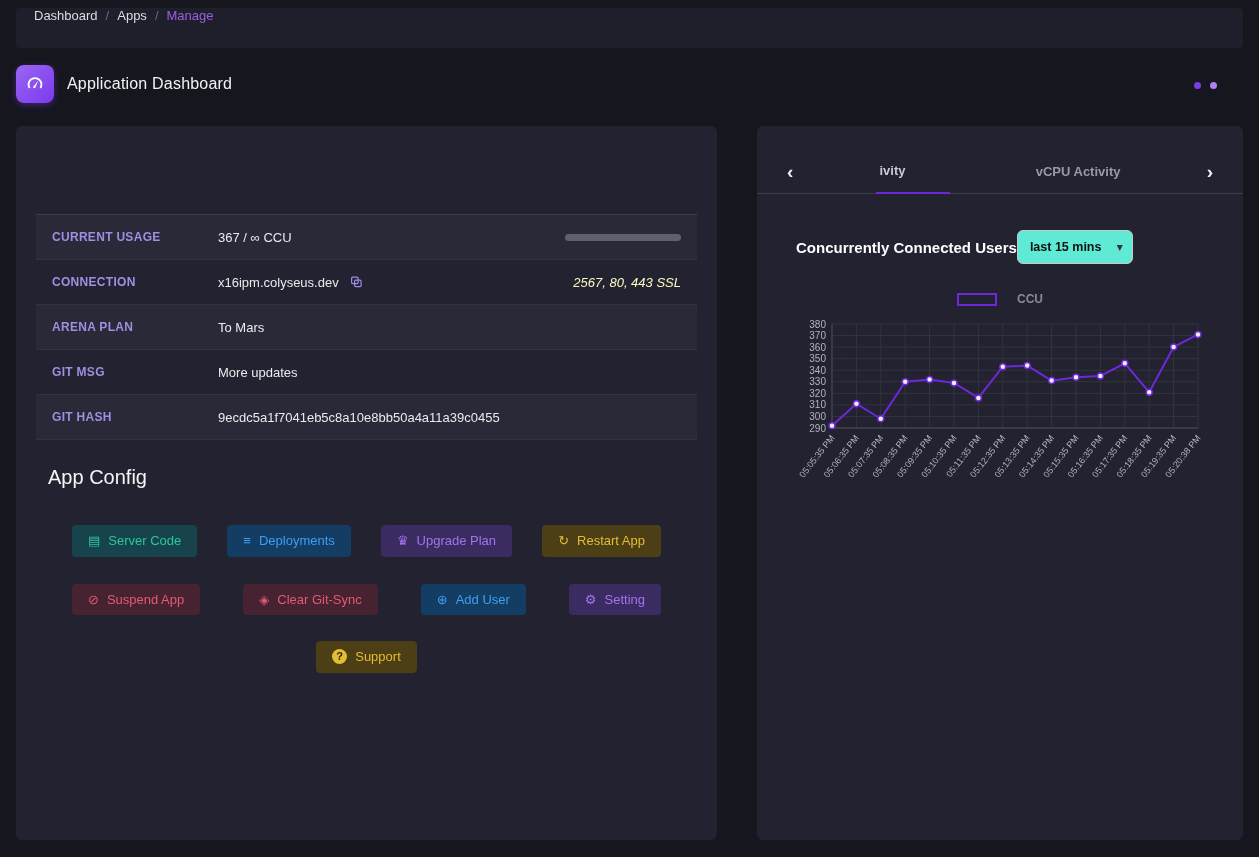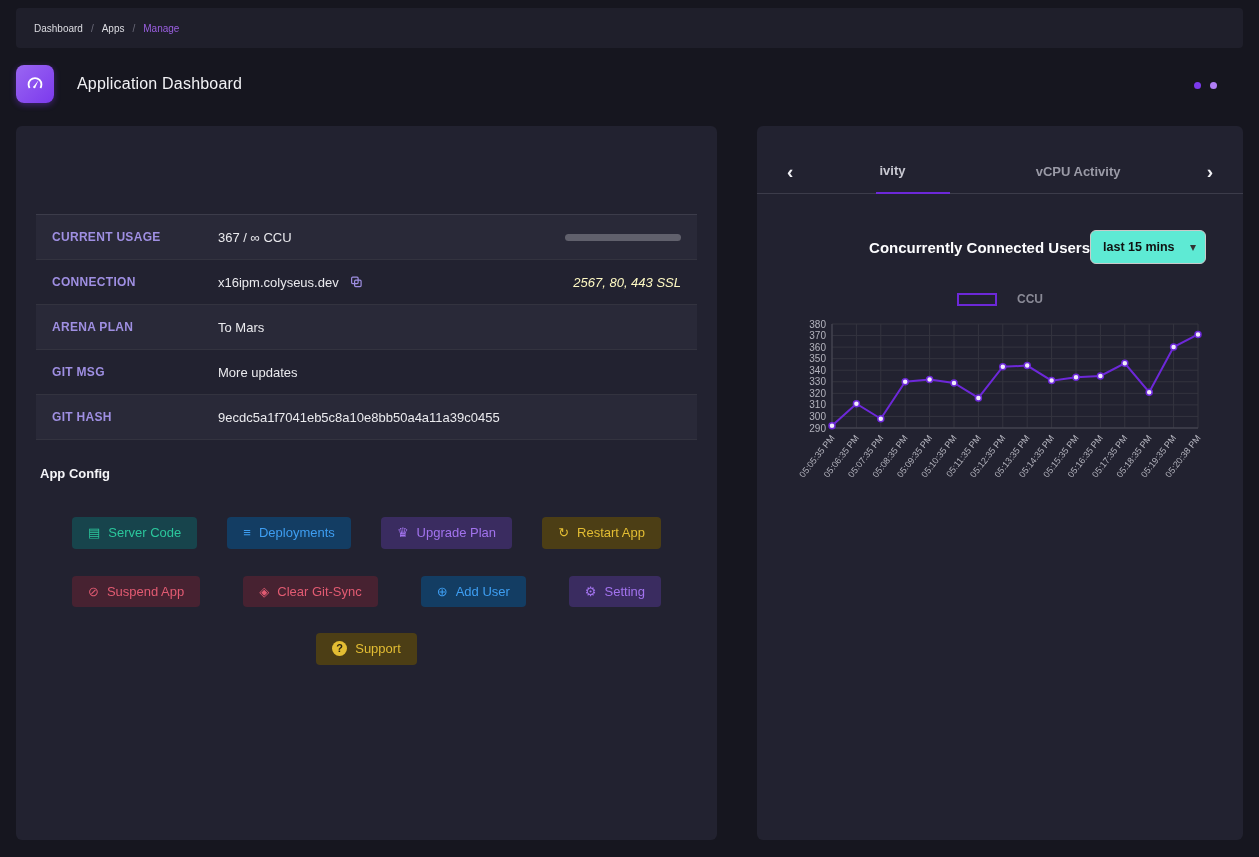--- a/index.html
+++ b/index.html
@@ -7,28 +7,28 @@
   body {
     background:#16161f;
     font-family:"Liberation Sans", sans-serif;
     color:#e8e8ec;
     overflow:hidden;
   }
   
   .topbar {
     margin:8px 16px 0; height:40px;
     background:#1f1f2b; border-radius:4px;
-    display:flex; align-items:center; padding:0 18px;
-    font-size:10px;
+    display:flex; align-items:flex-start; padding:0 18px;
+    font-size:13px;
   }
   .crumb { color:#dcdce2; cursor:pointer; }
   .crumb.active { color:#9a5fe0; }
   .sep { color:#6a6a78; margin:0 8px; }
   
-  .header { display:flex; align-items:center; margin:16px 16px 0; height:40px; position:relative;gap:10px; }
+  .header { display:flex; align-items:center; margin:16px 16px 0; height:40px; position:relative; }
   .app-icon {
     width:38px; height:38px; border-radius:8px; margin-right:13px;
     background:linear-gradient(135deg,#9a66f2,#7c3aed);
     display:flex; align-items:center; justify-content:center;
     box-shadow:0 2px 6px rgba(124,58,237,.4);
   }
   .page-title { font-size:16px; font-weight:normal; color:#f2f2f5; letter-spacing:.2px; }
   .dots { position:absolute; right:26px; top:18px; display:flex; gap:9px; }
   .dot { width:7px; height:7px; border-radius:50%; cursor:pointer; }
   .dot1 { background:#7c3aed; }
@@ -44,21 +44,21 @@
     display:flex; align-items:center; min-height:45px;
     border-bottom:1px solid #33333f; padding:6px 16px; font-size:13px;
   }
   .row:nth-child(odd) { background:rgba(170,170,215,0.05); }
   .row-label { flex:0 0 166px; color:#9f8fe2; font-weight:bold; font-size:12px; letter-spacing:.3px; }
   .row-value { color:#eaeaee; }
   .row-right { margin-left:auto; color:#fef9c3;font-style:italic; }
   .progress { margin-left:auto; width:116px; height:7px; border-radius:4px; background:#60606c; }
   .copy-btn { background:none; border:none; margin-left:9px; cursor:pointer; display:flex; align-items:center; padding:2px; }
   
-  .config-title { font-size:13px; font-weight:bold; color:#f5f5f8; margin:26px 0 0 4px; }
+  .config-title { font-size:20px; font-weight:normal; color:#f5f5f8; margin:26px 0 0 12px; }
   .btn-row { display:flex; justify-content:space-between; padding:0 36px; margin-top:27px; }
   .btn-row.first { margin-top:36px; }
   .support-row { display:flex; justify-content:center; margin-top:26px; }
   .btn {
     display:inline-flex; align-items:center; gap:8px;
     border:none; border-radius:4px; padding:8px 16px;
     font-size:13px; font-family:inherit; cursor:pointer; line-height:1.2;
   }
   .btn .glyph { font-size:13px; }
   .btn-teal   { background:#17444c; color:#2bc79c; }
@@ -75,21 +75,21 @@
   .tabs {
     display:flex; align-items:center; justify-content:space-between;
     height:44px; border-bottom:1px solid #3c3c4a; padding:0 30px;
   }
   .tab {
     font-size:13px; font-weight:bold; color:#9a9aa6;
     height:44px; display:flex; align-items:center; padding:0 4px; cursor:pointer;
   }
   .tab.active { color:#c9c9d2; border-bottom:2px solid #6d28d9; padding-right:44px; }
   .tab-arrow { color:#f0f0f4; font-size:19px; font-weight:bold; cursor:pointer; line-height:1; }
-  .chart-header { display:flex; align-items:center; justify-content:flex-end; margin:36px 37px 0 39px; }
+  .chart-header { display:flex; align-items:center; justify-content:flex-start; margin:36px 37px 0 39px; }
   .chart-title { font-size:15px; font-weight:bold; color:#fcfcfe; }
   .select-wrap { position:relative; }
   .select-wrap::after {
     content:"▾"; position:absolute; right:10px; top:50%;
     transform:translateY(-52%); color:#333; font-size:12px; pointer-events:none;
   }
   select {
     appearance:none; -webkit-appearance:none;
     background:#5eead4; color:#111; border:1px solid #c9c9c9; border-radius:6px;
     padding:9px 30px 9px 12px; font-size:12.5px; font-weight:bold; font-family:inherit; cursor:pointer;

